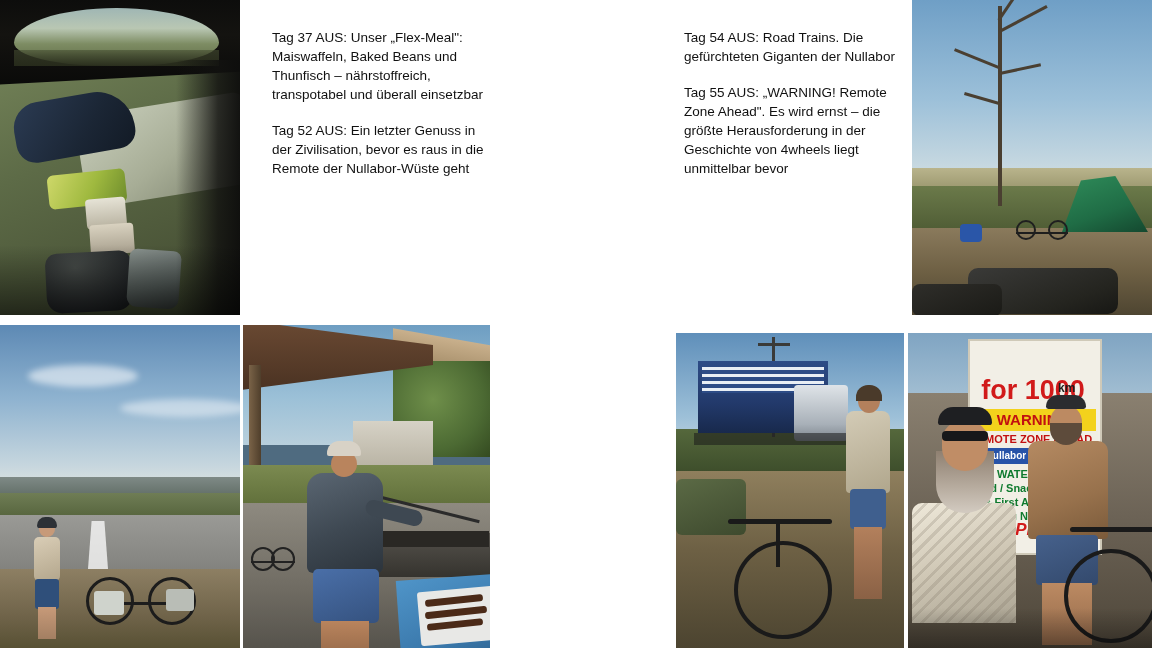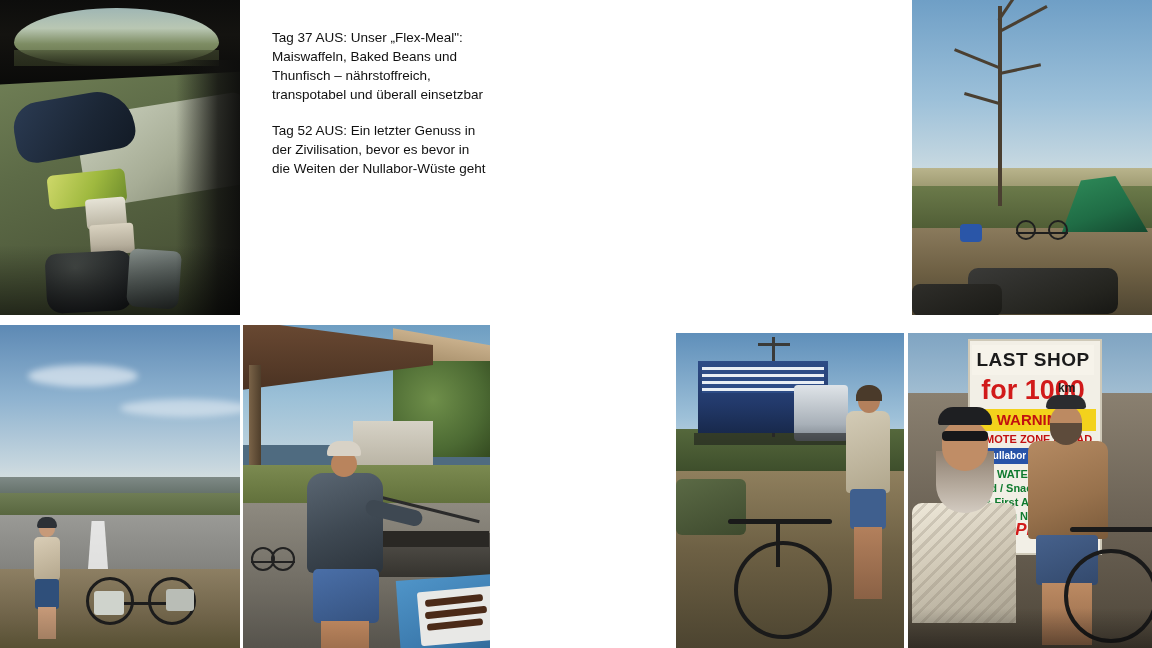--- a/index.html
+++ b/index.html
@@ -579,25 +579,31 @@
     <div class="mug"></div>
     <div class="darkside"></div>
     <div class="shadowbtm"></div>
   </div>
 
   <div class="textcol" id="text-column-left">
     <p class="para">
       <b>Tag 37 AUS:</b><span> Unser „Flex-Meal": Maiswaffeln, Baked Beans und Thunfisch – nährstoffreich, transpotabel und überall einsetzbar</span>
     </p>
     <p class="para">
-      <b>Tag 52 AUS:</b><span> Ein letzter Genuss in der Zivilisation, bevor es bevor in die Weiten der Nullabor-Wüste geht</span>
+      <b>Tag 52 AUS:</b><span> Ein letzter Genuss in der Zivilisation, bevor es raus in die Remote der Nullabor-Wüste geht</span>
     </p>
   </div>
 
   <div class="textcol" id="text-column-right">
+    <p class="para">
+      <b>Tag 54 AUS:</b><span> Road Trains. Die gefürchteten Giganten der Nullabor</span>
+    </p>
+    <p class="para">
+      <b>Tag 55 AUS:</b><span> „WARNING! Remote Zone Ahead". Es wird ernst – die größte Herausforderung in der Geschichte von 4wheels liegt unmittelbar bevor</span>
+    </p>
   </div>
 
   <div class="photo" id="photo-camp-tree">
     <div class="sky"></div>
     <div class="horizon"></div>
     <div class="scrub"></div>
     <div class="ground"></div>
     <div class="deadtree"></div>
     <div class="branch b1"></div>
     <div class="branch b2"></div>
@@ -686,21 +692,20 @@
       <div class="wheelbig"></div>
       <div class="bar"></div>
       <div class="fork"></div>
     </div>
   </div>
 
   <div class="photo" id="photo-last-shop">
     <div class="bgsky"></div>
     <div class="bgground"></div>
     <div class="signboard"></div>
-    <div class="sign-last">LAST SHOP</div>
     <div class="sign-1000">for 1000</div>
     <div class="sign-km">km</div>
     <div class="sign-warning">WARNING</div>
     <div class="sign-remote">REMOTE ZONE AHEAD</div>
     <div class="sign-essentials">Nullabor Essentials</div>
     <div class="sign-lines" style="white-space: pre-line;">GOT WATER
 Food / Snacks
 Gas-First Aid
 Camping Needs</div>
     <div class="sign-open">OPEN</div>

